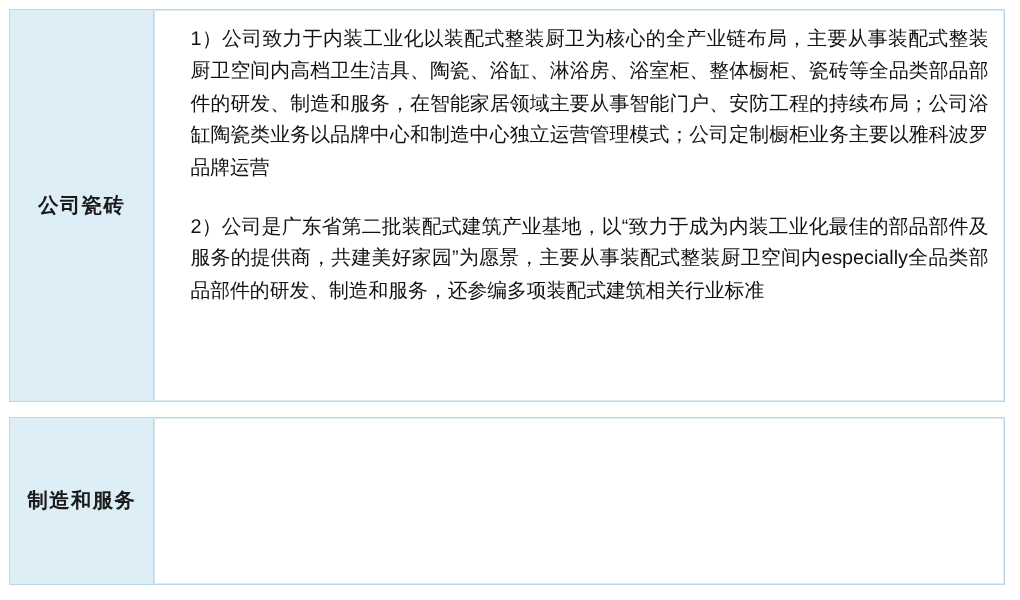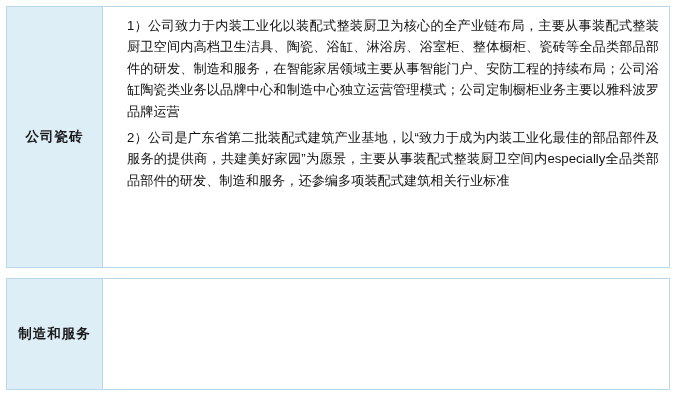--- a/index.html
+++ b/index.html
@@ -48,21 +48,21 @@
     color: #111111;
     font-size: 13.2px;
     line-height: 1.62;
     text-align: justify;
     overflow: hidden;
   }
   .para {
     margin: 0;
     text-indent: 0;
   }
-  .para + .para { margin-top: 5px; }
+  .para + .para { margin-top: 18px; }
   .fin-text {
     margin: 0;
     font-size: 13.2px;
     line-height: 1.72;
     text-align: justify;
   }
 </style>
 </head>
 <body>
 

